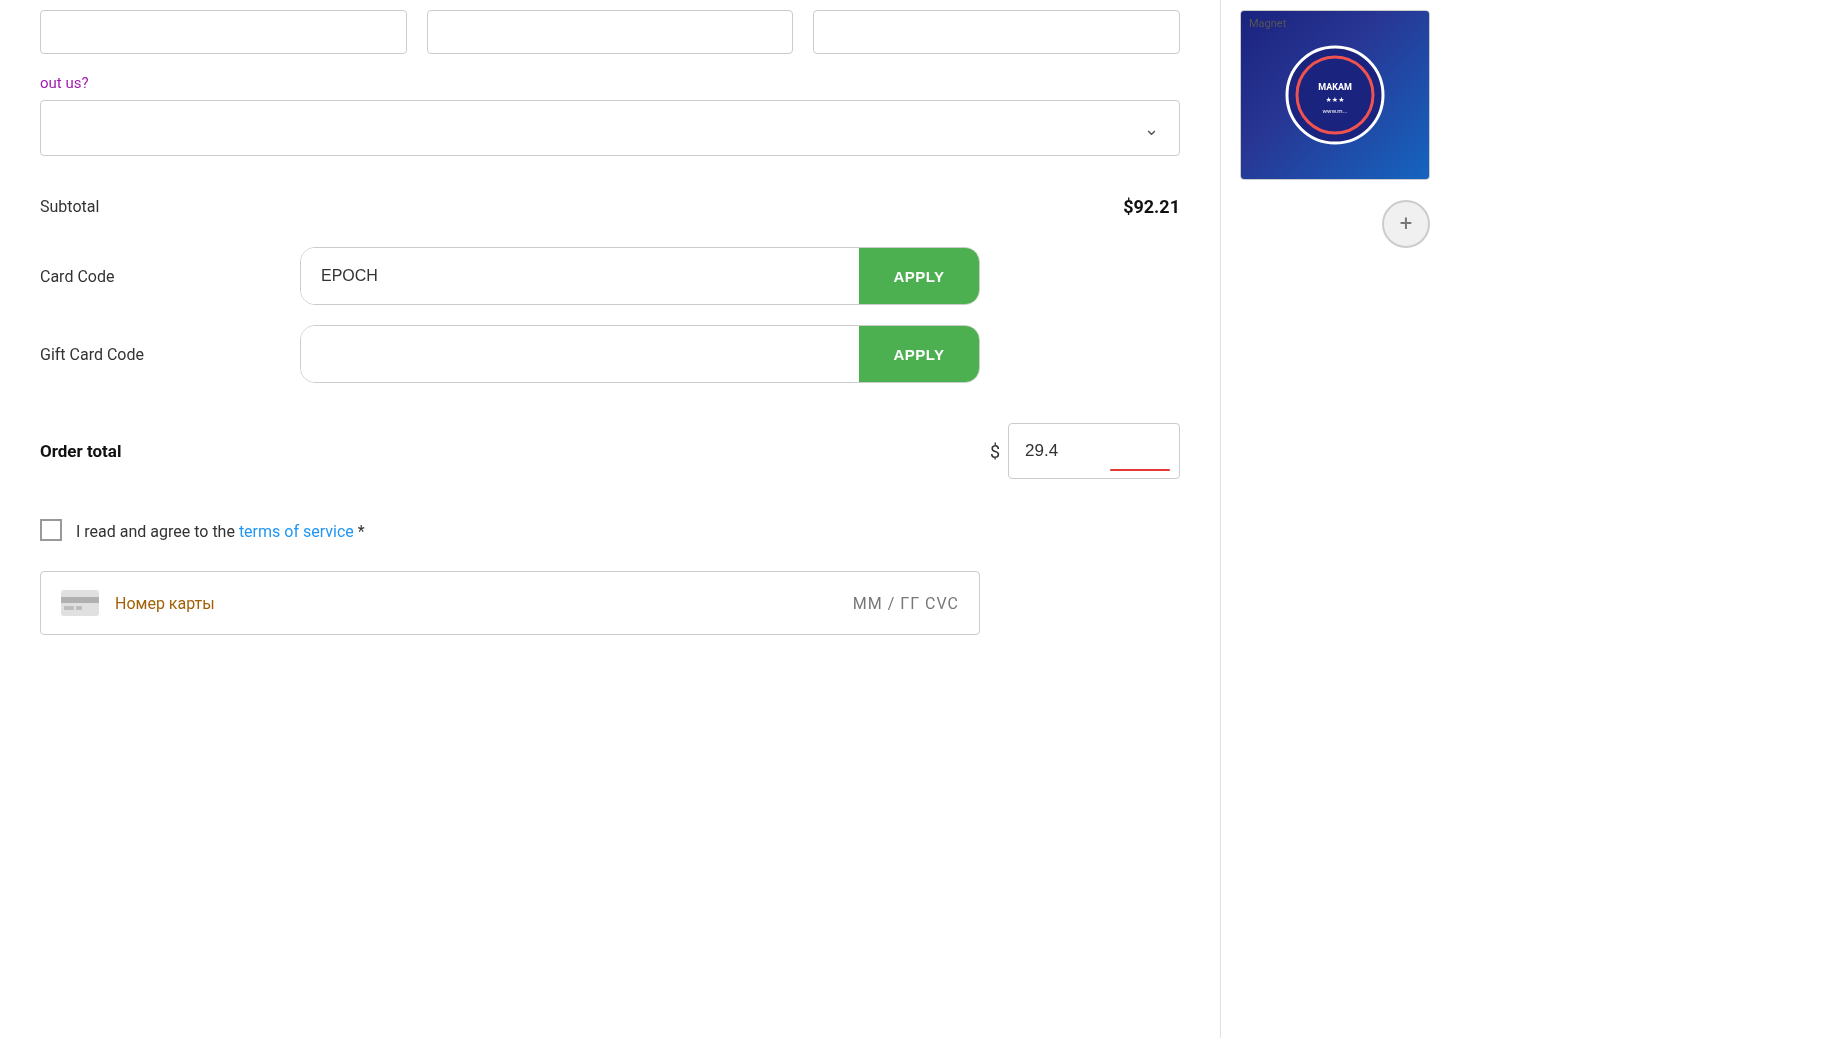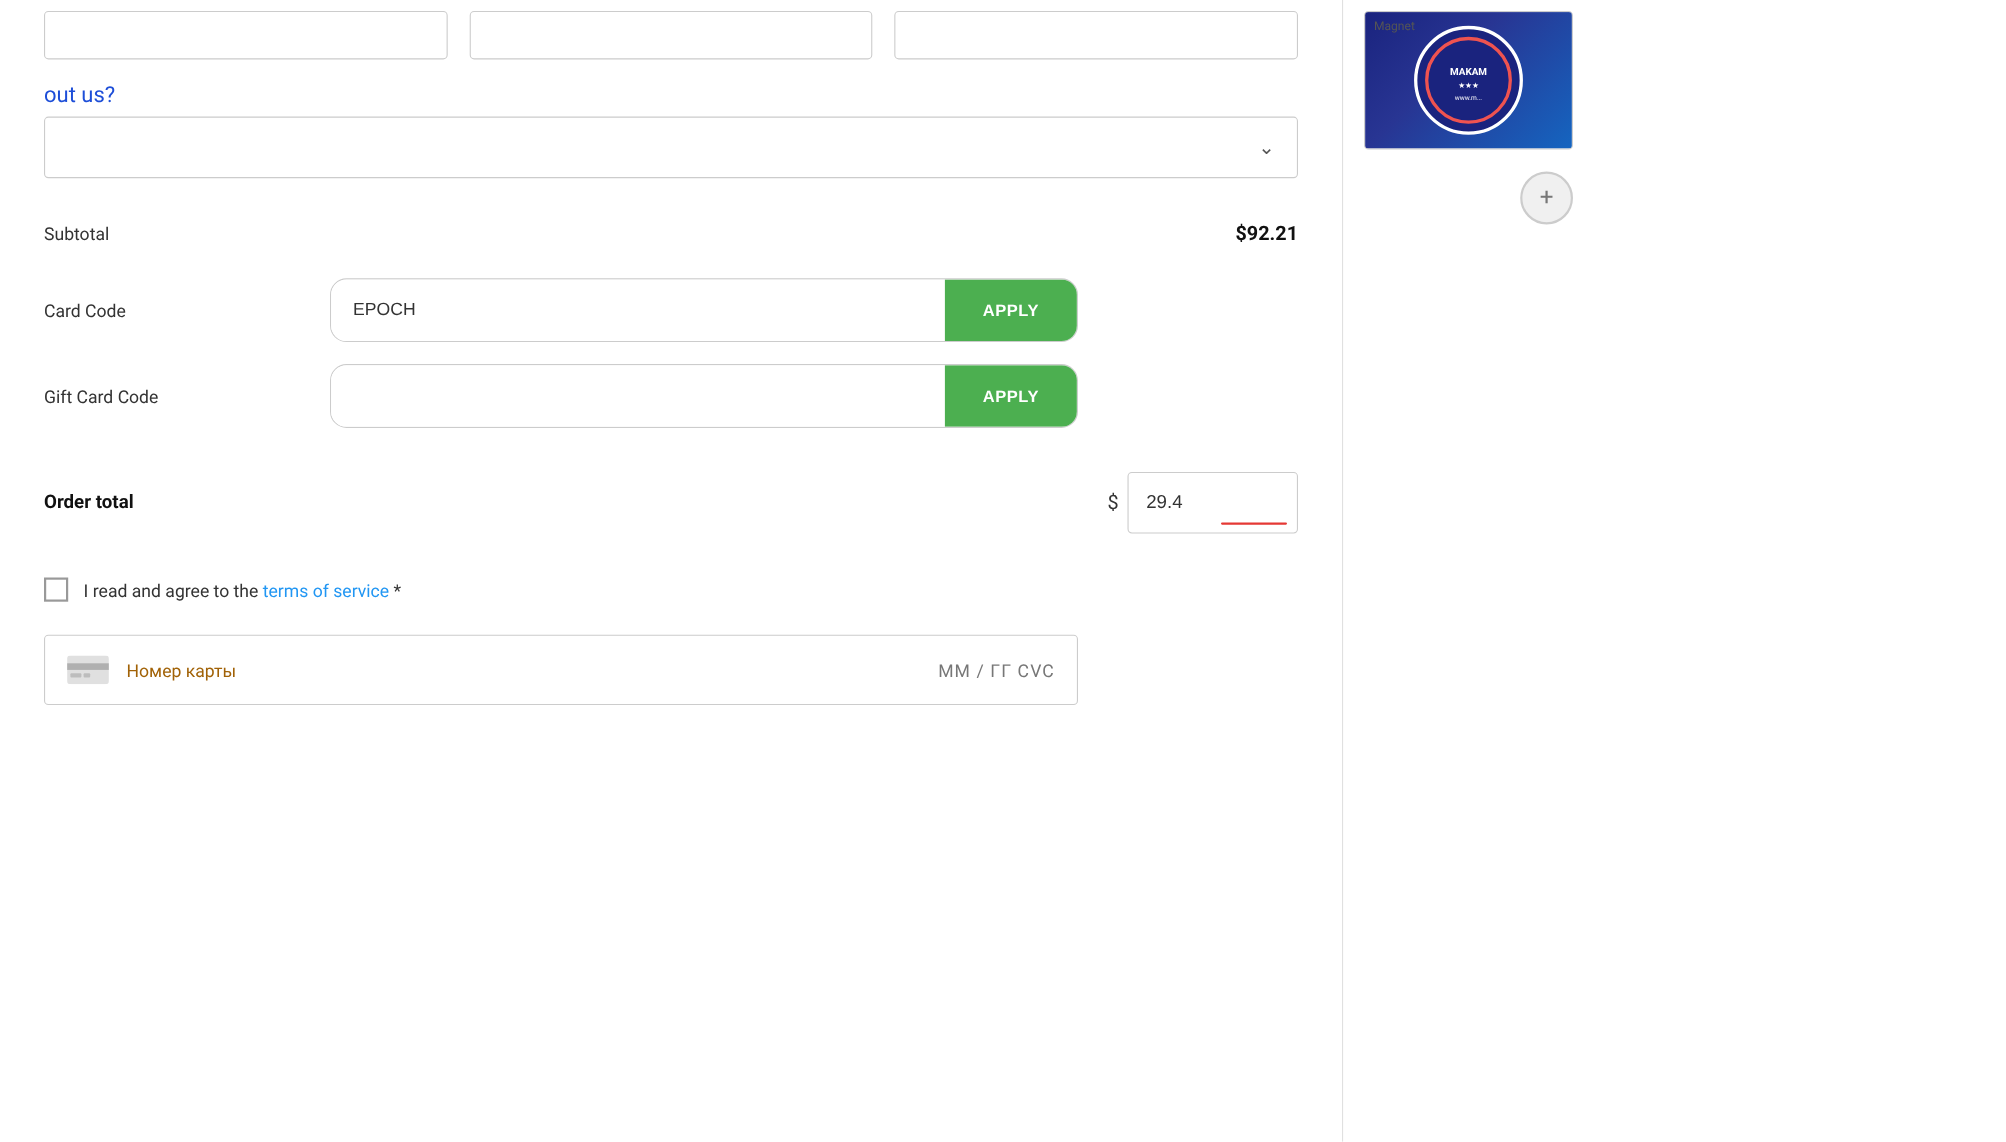--- a/index.html
+++ b/index.html
@@ -44,22 +44,22 @@
       border: 1px solid #ccc;
       border-radius: 4px;
       background: #fff;
     }
 
     .referral-section {
       margin-bottom: 10px;
     }
 
     .referral-question {
-      font-size: 20px;
-      color: #1d4ed8;
+      font-size: 15px;
+      color: #a21caf;
       margin-bottom: 8px;
     }
 
     .referral-dropdown {
       width: 100%;
       height: 56px;
       border: 1px solid #ccc;
       border-radius: 4px;
       background: #fff;
       display: flex;
@@ -164,21 +164,21 @@
     .dollar-sign {
       font-size: 18px;
       color: #333;
     }
 
     .order-total-input-wrapper {
       position: relative;
     }
 
     .order-total-input {
-      width: 155px;
+      width: 172px;
       height: 56px;
       border: 1px solid #ccc;
       border-radius: 4px;
       padding: 0 16px;
       font-size: 17px;
       color: #333;
       text-align: left;
       background: #fff;
       outline: none;
     }
@@ -272,21 +272,21 @@
       border-left: 1px solid #e0e0e0;
       padding: 10px;
       display: flex;
       flex-direction: column;
       align-items: flex-end;
       gap: 20px;
     }
 
     .sidebar-image-container {
       width: 190px;
-      height: 126px;
+      height: 170px;
       border: 1px solid #ccc;
       border-radius: 4px;
       overflow: hidden;
       background: #f5f5f5;
       display: flex;
       align-items: center;
       justify-content: center;
     }
 
     .sidebar-placeholder-img {

